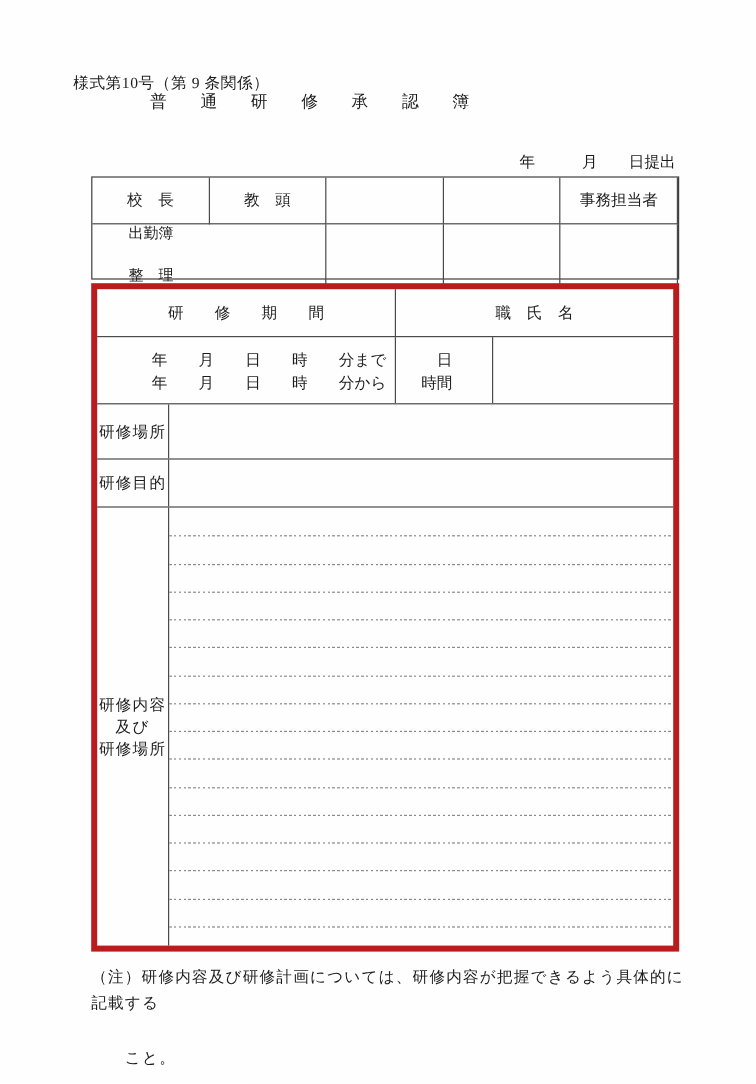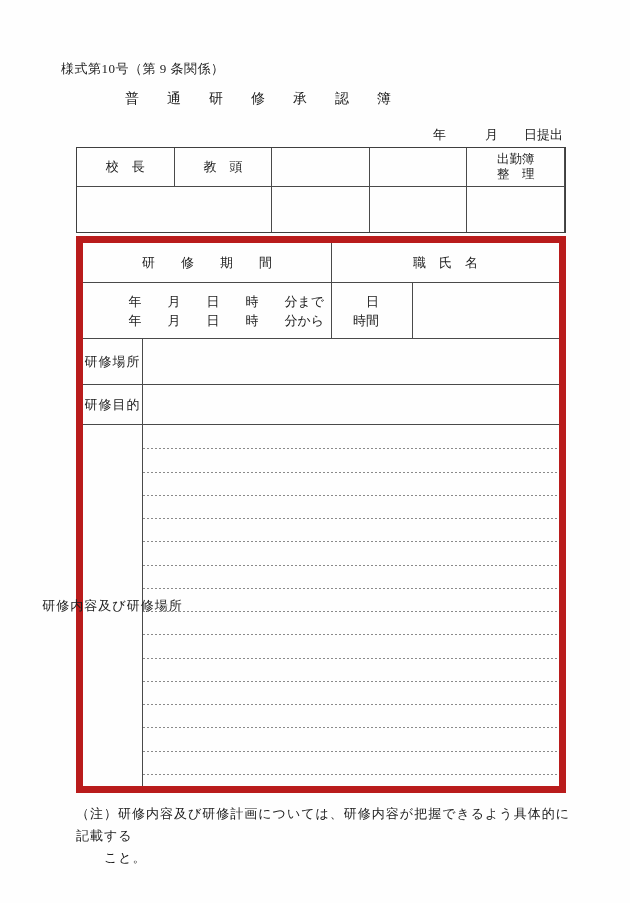--- a/index.html
+++ b/index.html
@@ -2,76 +2,77 @@
 <html><head>
 <meta charset="utf-8">
 <style>
   html,body{margin:0;padding:0;background:#ffffff;}
   .page{
     position:relative;width:630px;height:903px;background:#fefefe;
     font-family:"Liberation Serif","DejaVu Serif",serif;color:#1c1c1c;overflow:hidden;
   }
   
   .form-number{position:absolute;left:61px;top:60px;font-size:13px;letter-spacing:.5px;white-space:pre;}
-  .form-title{position:absolute;left:0;top:90px;width:514px;box-sizing:border-box;padding-left:2px;
+  .form-title{position:absolute;left:0;top:76px;width:514px;box-sizing:border-box;padding-left:2px;
     text-align:center;font-size:14px;white-space:pre;}
   .date-line{position:absolute;top:126px;right:67px;font-size:13px;white-space:pre;}
   
   .approval-table{position:absolute;left:76px;top:147px;width:490px;height:86px;box-sizing:border-box;
     border:1px solid #3f3f3f;display:grid;grid-template-columns:repeat(5,1fr);grid-template-rows:39px 1fr;}
   .ap-cell{box-sizing:border-box;border-right:1px solid #4a4a4a;display:flex;align-items:center;
     justify-content:center;font-size:13px;white-space:pre;text-align:center;}
   .ap-cell:nth-child(6n){border-right:none;gap:20px;}
   .ap-head{border-bottom:1px solid #4a4a4a;}
   .ap-two-line{flex-direction:column;line-height:15px;font-size:12.5px;}
   
   .training-table{position:absolute;left:76px;top:236px;width:490px;height:557px;box-sizing:border-box;
-    border:7px solid #b91c1c;display:flex;flex-direction:column;}
+    border:5px solid #b91c1c;display:flex;flex-direction:column;}
   .t-row{display:flex;box-sizing:border-box;}
   .t-row + .t-row{border-top:1px solid #4a4a4a;}
   .row-a{height:39px;}
   .row-b{height:56px;}
   .row-c{height:46px;}
   .row-d{height:40px;}
   .row-e{flex:1;}
   .t-cell{box-sizing:border-box;display:flex;align-items:center;justify-content:center;
     font-size:13px;white-space:pre;}
   .col-period{width:249px;border-right:1px solid #4a4a4a;}
   .col-hours{width:81px;border-right:1px solid #4a4a4a;}
   .col-name{flex:1;}
   .col-label{width:60px;border-right:1px solid #4a4a4a;letter-spacing:1px;}
   .col-wide{flex:1;}
   .period-value{flex-direction:column;align-items:flex-end;padding-right:7px;line-height:19px;}
   .hours-value{flex-direction:column;align-items:flex-end;padding-right:33px;line-height:19px;}
-  .content-label{flex-direction:row;line-height:18px;letter-spacing:1px;text-align:center;}
+  .content-label{flex-direction:column;line-height:18px;letter-spacing:1px;text-align:center;}
   
   .writing-area{flex:1;display:flex;flex-direction:column;padding-top:1px;box-sizing:border-box;}
   .writing-line{
     height:23.28px;
     background-image:repeating-linear-gradient(90deg,#8a8a8a 0,#8a8a8a 2px,rgba(0,0,0,0) 2px,rgba(0,0,0,0) 4px);
     background-size:100% 1px;background-position:0 100%;background-repeat:no-repeat;
   }
   
   .note{position:absolute;left:76px;top:803px;width:505px;font-size:13px;line-height:22px;letter-spacing:1px;}
-  .note-line2{margin-left:28px;}
+  .note-line2{margin-left:28px;margin-top:24px;}
 </style>
 </head>
 <body>
 
 <div class="page">
 
   <div class="form-number">様式第10号（第 9 条関係）</div>
   <div class="form-title">普　　通　　研　　修　　承　　認　　簿</div>
   <div class="date-line">年　　　月　　日提出</div>
 
   <div class="approval-table">
     <div class="ap-cell ap-head">校　長</div>
     <div class="ap-cell ap-head">教　頭</div>
     <div class="ap-cell ap-head"></div>
     <div class="ap-cell ap-head"></div>
+    <div class="ap-cell ap-head">事務担当者</div>
     <div class="ap-cell ap-head ap-two-line">
       <span>出勤簿</span>
       <span>整　理</span>
     </div>
     <div class="ap-cell"></div>
     <div class="ap-cell"></div>
     <div class="ap-cell"></div>
     <div class="ap-cell"></div>
     <div class="ap-cell"></div>
     <div class="ap-cell"></div>

